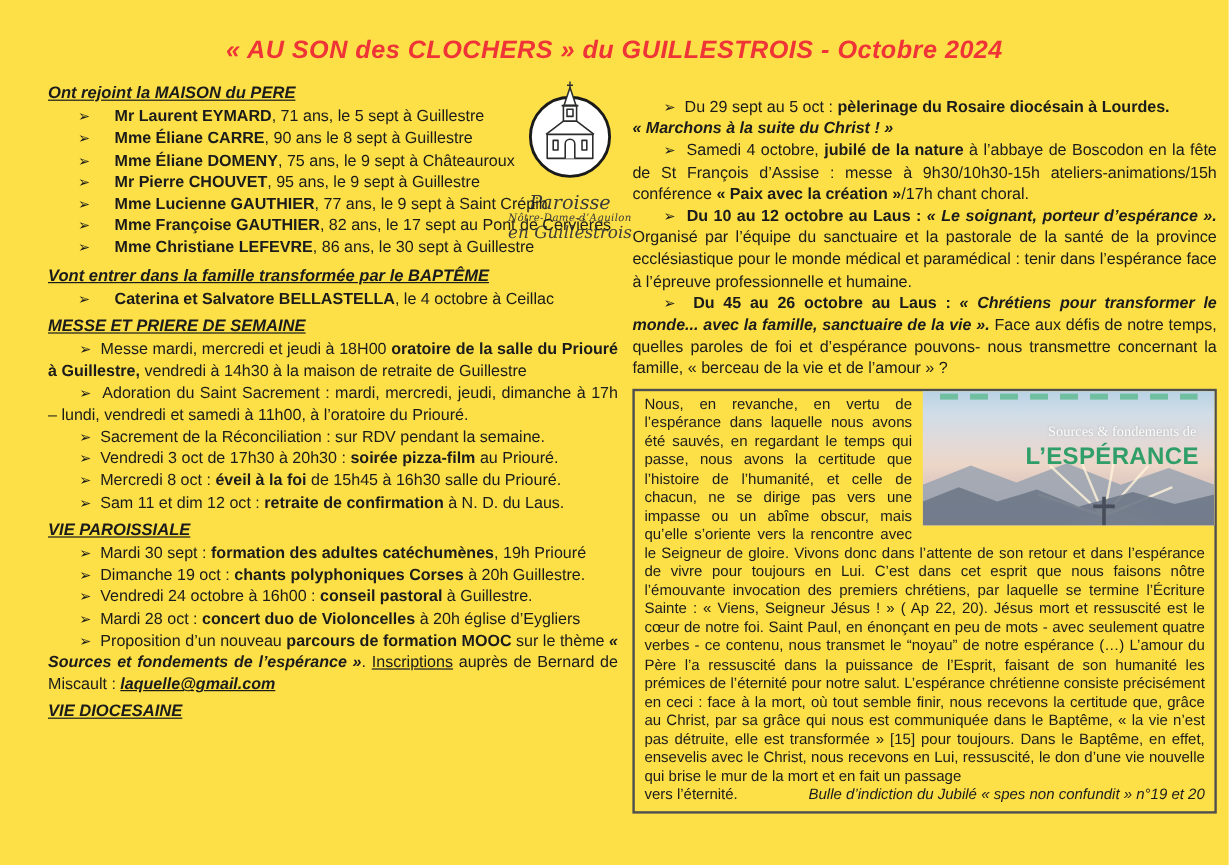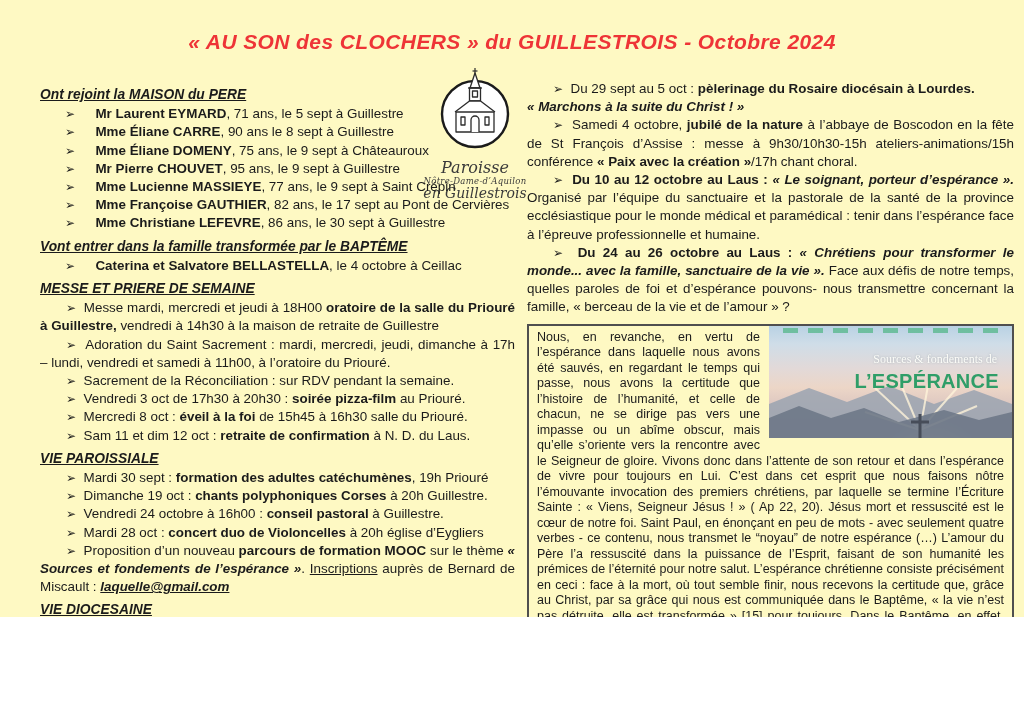--- a/index.html
+++ b/index.html
@@ -1,22 +1,22 @@
 <!DOCTYPE html>
 <html><head>
 <meta charset="utf-8">
 <style>
   html,body{margin:0;padding:0;background:#ffffff;}
-  .page{position:relative;width:1024px;height:617px;background:#fef9c3;overflow:hidden;
+  .page{position:relative;width:1024px;height:721px;background:#fde047;overflow:hidden;
         font-family:"Liberation Sans",sans-serif;color:#1b1b1b;}
   .title{position:absolute;top:30px;left:0;width:1024px;text-align:center;
          font-size:21px;font-weight:bold;font-style:italic;letter-spacing:.4px;}
   
   .col{position:absolute;}
-  .col-left{left:40px;top:86px;width:475px;font-size:13.4px;line-height:18.2px;}
+  .col-left{left:40px;top:69px;width:475px;font-size:13.4px;line-height:18.2px;}
   .col-right{left:527px;top:80px;width:487px;font-size:13.4px;line-height:18.2px;}
   .h{font-weight:bold;font-style:italic;text-decoration:underline;margin:5px 0 1px 0;font-size:13.8px;}
   .col-left .h:first-child{margin-top:0;}
   .li{position:relative;padding-left:48px;text-align:left;}
   .li .blt{position:absolute;left:25px;top:0;}
   .pa{text-indent:26px;text-align:justify;}
   .blt{font-size:12px;}
   .b{font-weight:bold}.i{font-style:italic}.u{text-decoration:underline}
   .email{cursor:pointer;}
   
@@ -67,21 +67,21 @@
     <div class="logo-script logo-mid">Nôtre-Dame-d’Aquilon</div>
     <div class="logo-script logo-bot">en Guillestrois</div>
   </div>
 
   <div class="col col-left" id="col-left">
       <div class="h">Ont rejoint la MAISON du PERE</div>
       <div class="li"><span class="blt">➢</span>&nbsp;&nbsp;<span class="b">Mr Laurent EYMARD</span><span>, 71 ans, le 5 sept à Guillestre</span></div>
       <div class="li"><span class="blt">➢</span>&nbsp;&nbsp;<span class="b">Mme Éliane CARRE</span><span>, 90 ans le 8 sept à Guillestre</span></div>
       <div class="li"><span class="blt">➢</span>&nbsp;&nbsp;<span class="b">Mme Éliane DOMENY</span><span>, 75 ans, le 9 sept à Châteauroux</span></div>
       <div class="li"><span class="blt">➢</span>&nbsp;&nbsp;<span class="b">Mr Pierre CHOUVET</span><span>, 95 ans, le 9 sept à Guillestre</span></div>
-      <div class="li"><span class="blt">➢</span>&nbsp;&nbsp;<span class="b">Mme Lucienne MASSIEYE</span><span>, 77 ans, le 9 sept à Saint Crépin</span></div>
+      <div class="li"><span class="blt">➢</span>&nbsp;&nbsp;<span class="b">Mme Lucienne GAUTHIER</span><span>, 77 ans, le 9 sept à Saint Crépin</span></div>
       <div class="li"><span class="blt">➢</span>&nbsp;&nbsp;<span class="b">Mme Françoise GAUTHIER</span><span>, 82 ans, le 17 sept au Pont de Cervières</span></div>
       <div class="li"><span class="blt">➢</span>&nbsp;&nbsp;<span class="b">Mme Christiane LEFEVRE</span><span>, 86 ans, le 30 sept à Guillestre</span></div>
       <div class="h">Vont entrer dans la famille transformée par le BAPTÊME</div>
       <div class="li"><span class="blt">➢</span>&nbsp;&nbsp;<span class="b">Caterina et Salvatore BELLASTELLA</span><span>, le 4 octobre à Ceillac</span></div>
       <div class="h">MESSE ET PRIERE DE SEMAINE</div>
       <div class="pa"><span class="blt">➢</span>&nbsp;&nbsp;<span>Messe mardi, mercredi et jeudi à 18H00 </span><span class="b">oratoire de la salle du Priouré à Guillestre,</span><span> vendredi à 14h30 à la maison de retraite de Guillestre</span></div>
       <div class="pa"><span class="blt">➢</span>&nbsp;&nbsp;<span>Adoration du Saint Sacrement : mardi, mercredi, jeudi, dimanche à 17h – lundi, vendredi et samedi à 11h00, à l’oratoire du Priouré.</span></div>
       <div class="pa"><span class="blt">➢</span>&nbsp;&nbsp;<span>Sacrement de la Réconciliation : sur RDV pendant la semaine.</span></div>
       <div class="pa"><span class="blt">➢</span>&nbsp;&nbsp;<span>Vendredi 3 oct  de 17h30 à 20h30 : </span><span class="b">soirée pizza-film</span><span> au Priouré.</span></div>
       <div class="pa"><span class="blt">➢</span>&nbsp;&nbsp;<span>Mercredi 8 oct : </span><span class="b">éveil à la foi</span><span> de 15h45 à 16h30 salle du Priouré.</span></div>
@@ -93,21 +93,21 @@
       <div class="pa"><span class="blt">➢</span>&nbsp;&nbsp;<span>Mardi 28 oct : </span><span class="b">concert duo de Violoncelles</span><span> à 20h église d’Eygliers</span></div>
       <div class="pa"><span class="blt">➢</span>&nbsp;&nbsp;<span>Proposition d’un nouveau </span><span class="b">parcours de formation MOOC</span><span> sur le thème </span><span class="b i">« Sources et fondements de l’espérance »</span><span>. </span><span class="u">Inscriptions</span><span> auprès de Bernard de Miscault :  </span><span class="b i u email">laquelle@gmail.com</span></div>
       <div class="h">VIE DIOCESAINE</div>
     </div>
 
   <div class="col col-right">
     <div id="col-right-blocks">
         <div class="pa"><span class="blt">➢</span>&nbsp;&nbsp;<span>Du 29 sept au 5 oct : </span><span class="b">pèlerinage du Rosaire diocésain à Lourdes.</span><br><span class="b i">« Marchons à la suite du Christ ! »</span></div>
         <div class="pa"><span class="blt">➢</span>&nbsp;&nbsp;<span>Samedi 4 octobre, </span><span class="b">jubilé de la nature</span><span> à l’abbaye de Boscodon en la fête de St François d’Assise : messe à 9h30/10h30-15h ateliers-animations/15h conférence </span><span class="b">« Paix avec la création »</span><span>/17h chant choral.</span></div>
         <div class="pa"><span class="blt">➢</span>&nbsp;&nbsp;<span class="b">Du 10 au 12 octobre au Laus : </span><span class="b i">« Le soignant, porteur d’espérance ».</span><span> Organisé par l’équipe du sanctuaire et la pastorale de la santé de la province ecclésiastique pour le monde médical et paramédical : tenir dans l’espérance face à l’épreuve professionnelle et humaine.</span></div>
-        <div class="pa"><span class="blt">➢</span>&nbsp;&nbsp;<span class="b">Du 24 au 26 octobre au Laus : </span><span class="b i">« Chrétiens pour transformer le monde... avec la famille, sanctuaire de la vie ».</span><span> Face aux défis de notre temps, quelles paroles de foi et d’espérance pouvons- nous transmettre concernant la famille, « berceau de la vie et de l’amour » ?</span></div>
+        <div class="pa"><span class="blt">➢</span>&nbsp;&nbsp;<span class="b">Du 45 au 26 octobre au Laus : </span><span class="b i">« Chrétiens pour transformer le monde... avec la famille, sanctuaire de la vie ».</span><span> Face aux défis de notre temps, quelles paroles de foi et d’espérance pouvons- nous transmettre concernant la famille, « berceau de la vie et de l’amour » ?</span></div>
       </div>
 
     <div class="box">
       <div class="box-img">
         <div class="img-cut"></div>
         <svg class="img-svg" width="243" height="112" viewBox="0 0 243 112">
           <defs>
             <radialGradient id="sun" cx="0.62" cy="0.95" r="0.55">
               <stop offset="0" stop-color="#fff9e8" stop-opacity="0.95"></stop>
               <stop offset="0.5" stop-color="#ffeccc" stop-opacity="0.55"></stop>

